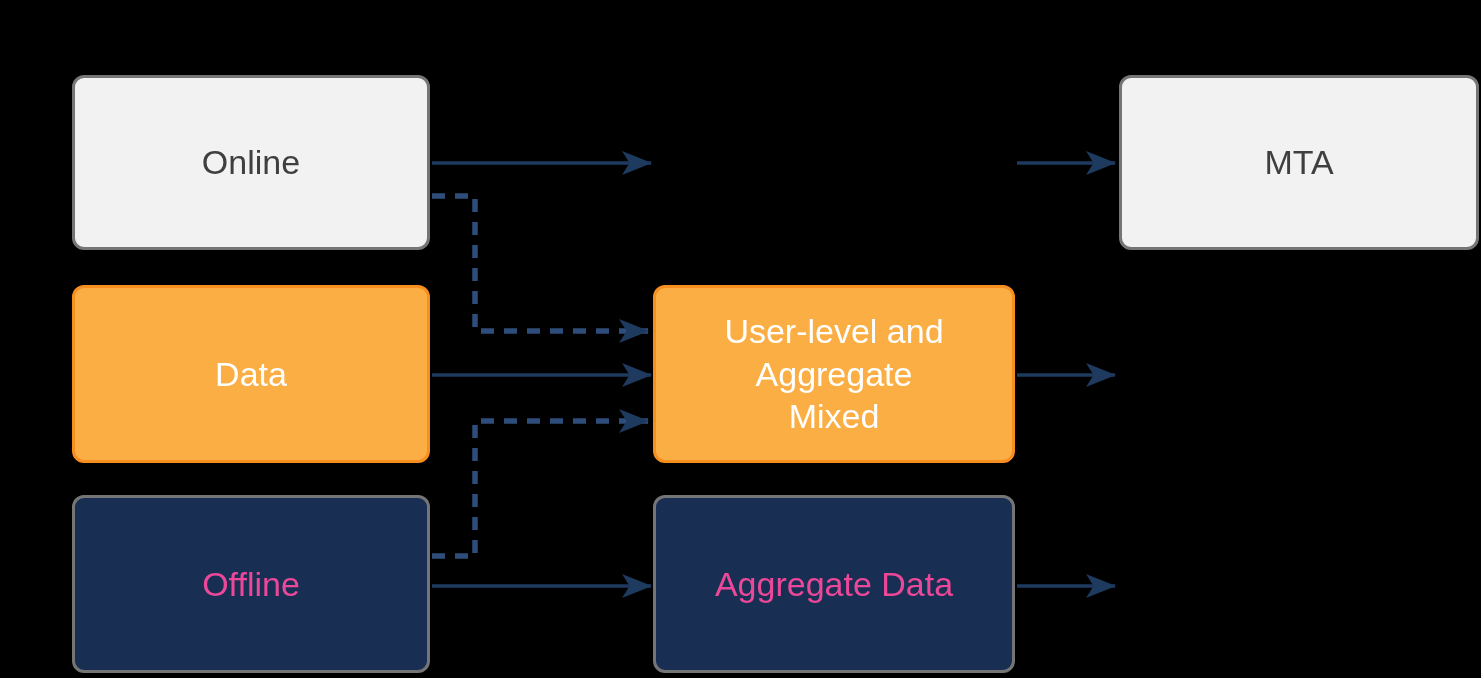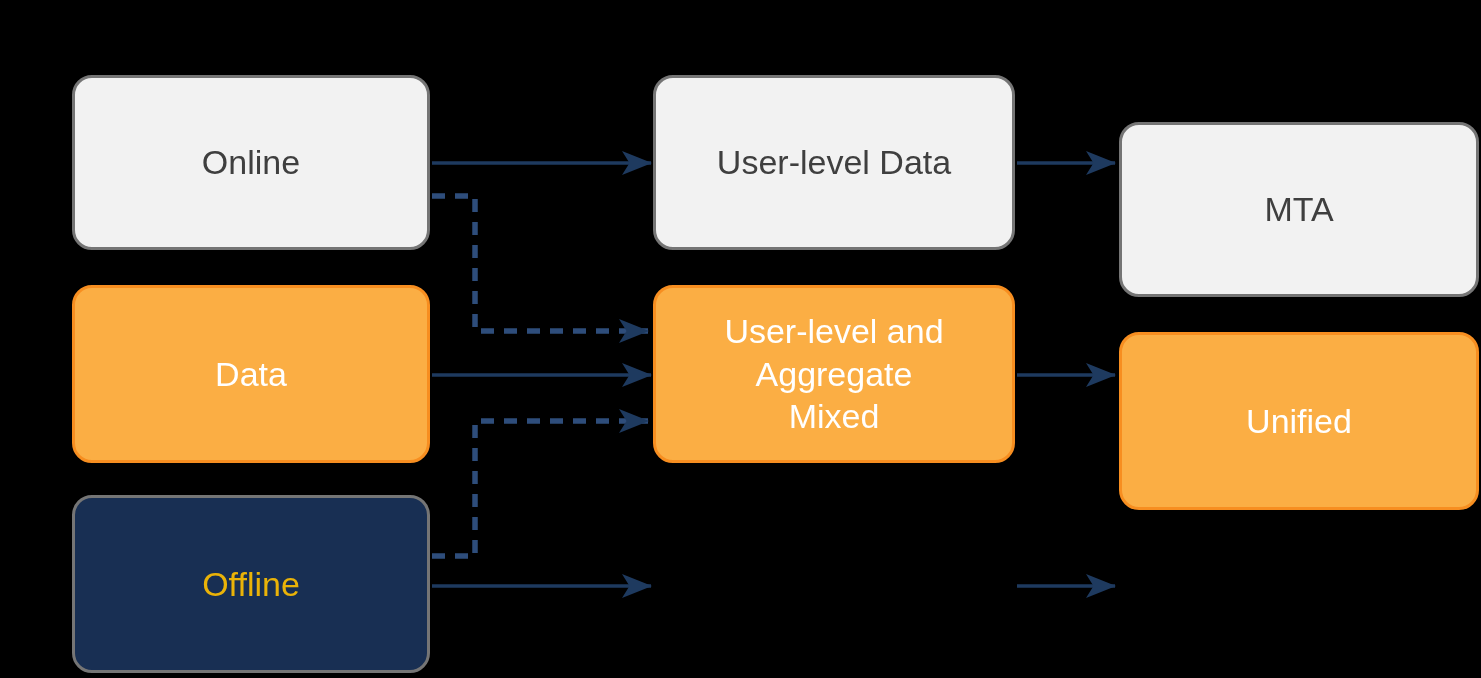--- a/index.html
+++ b/index.html
@@ -11,21 +11,21 @@
     position: relative;
     width: 1481px;
     height: 678px;
     background: #000000;
     overflow: hidden;
     font-family: "Liberation Sans", sans-serif;
   }
   .node {
     position: absolute;
     box-sizing: border-box;
-    border-radius: 20px;
+    border-radius: 12px;
     border: 3px solid transparent;
     display: flex;
     align-items: center;
     justify-content: center;
     text-align: center;
     font-size: 34px;
     line-height: 1.25;
     padding: 0 56px;
   }
   .node.light {
@@ -34,26 +34,26 @@
     color: #3F3F3F;
   }
   .node.orange {
     background: #FBAE44;
     border-color: #F78E20;
     color: #FFFFFF;
   }
   .node.navy {
     background: #182F53;
     border-color: #757575;
-    color: #eab308;
+    color: #ec4899;
   }
   
   .col1 { left: 72px;   width: 358px; }
   .col2 { left: 653px;  width: 362px; }
-  .col3 { left: 1119px; width: 360px; margin-top: 47px; }
+  .col3 { left: 1119px; width: 360px; }
   
   .row1 { top: 75px;  height: 175px; }
   .row2 { top: 285px; height: 178px; }
   .row3 { top: 495px; height: 178px; }
 
   .arrows {
     position: absolute;
     left: 0; top: 0;
     width: 1481px;
     height: 678px;
@@ -88,34 +88,31 @@
     <path class="arrow-solid" d="M1017 375 H1115" marker-end="url(#head)"></path>
     <path class="arrow-solid" d="M432 586 H651" marker-end="url(#head)"></path>
     <path class="arrow-solid" d="M1017 586 H1115" marker-end="url(#head)"></path>
     <path class="arrow-dashed" d="M432 196 H475 V331 H648" marker-end="url(#head)"></path>
     <path class="arrow-dashed" d="M432 556 H475 V421 H648" marker-end="url(#head)"></path>
   </svg>
 
   <div class="node light col1 row1">
     <span>Online</span>
   </div>
-  <div class="node light col2 row1">
-    <span>User-level Data</span>
-  </div>
   <div class="node light col3 row1">
     <span>MTA</span>
   </div>
 
   <div class="node orange col1 row2">
     <span>Data</span>
   </div>
   <div class="node orange col2 row2">
     <span>User-level and Aggregate Mixed</span>
   </div>
-  <div class="node orange col3 row2">
-    <span>Unified</span>
-  </div>
 
   <div class="node navy col1 row3">
     <span>Offline</span>
+  </div>
+  <div class="node navy col2 row3">
+    <span>Aggregate Data</span>
   </div>
 
 </div>
 
 </body></html>

